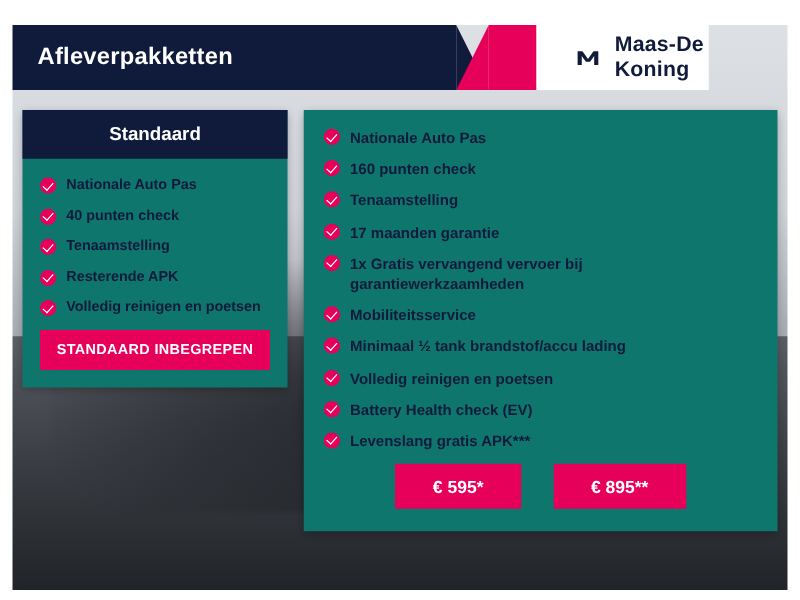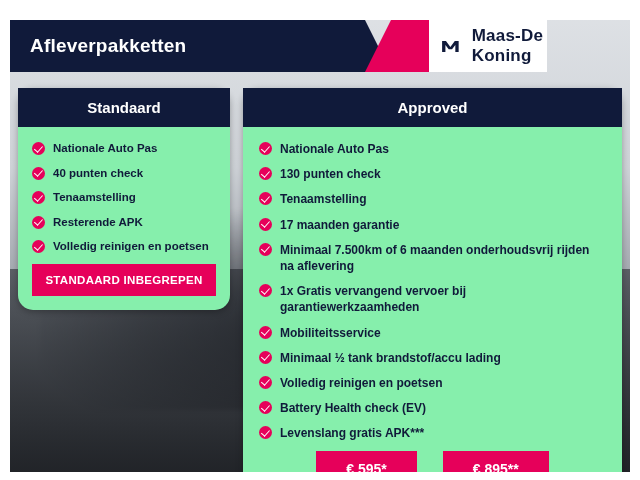--- a/index.html
+++ b/index.html
@@ -73,41 +73,40 @@
     position: absolute; left: -26px; top: 0;
     width: 0; height: 0;
     border-style: solid;
     border-width: 0 0 52px 26px;
     border-color: transparent transparent #e6005a transparent;
   }
   .header-right {
     flex: 1 1 auto;
     background: #ffffff;
     display: flex; align-items: center;
-    padding-left: 12px;
+    padding-left: 32px;
     gap: 12px;
   }
   .brand-mark {
     width: 34px; height: 26px;
     display: block;
   }
   .brand-name {
     color: #101a3a;
     font-size: 17px;
     font-weight: bold;
     letter-spacing: 0.2px;
   }
 
   
   .card {
     position: absolute;
-    background: #86efac;
+    background: #0f766e;
     box-shadow: 0 2px 7px rgba(0,0,0,0.30);
     z-index: 4;
-    border-radius: 15px;
   }
   .card-std { left: 18px; top: 88px; width: 212px; }
   .card-app { left: 243px; top: 88px; width: 379px; }
 
   .card-head {
     background: #101a3a;
     color: #ffffff;
     text-align: center;
     font-size: 15px;
     font-weight: bold;
@@ -238,42 +237,37 @@
         <li>
             <span class="check"></span>
             <span>Volledig reinigen en poetsen</span>
           </li>
       </ul>
       <button class="btn-std">STANDAARD INBEGREPEN</button>
     </div>
   </div>
 
   <div class="card card-app">
-    <div class="card-head">Approved</div>
     <div class="card-body app">
       <ul class="features">
         <li>
             <span class="check"></span>
             <span>Nationale Auto Pas</span>
           </li>
         <li>
             <span class="check"></span>
-            <span>130 punten check</span>
+            <span>160 punten check</span>
           </li>
         <li>
             <span class="check"></span>
             <span>Tenaamstelling</span>
           </li>
         <li>
             <span class="check"></span>
             <span>17 maanden garantie</span>
-          </li>
-        <li>
-            <span class="check"></span>
-            <span>Minimaal 7.500km of 6 maanden onderhoudsvrij rijden na aflevering</span>
           </li>
         <li>
             <span class="check"></span>
             <span>1x Gratis vervangend vervoer bij garantiewerkzaamheden</span>
           </li>
         <li>
             <span class="check"></span>
             <span>Mobiliteitsservice</span>
           </li>
         <li>

